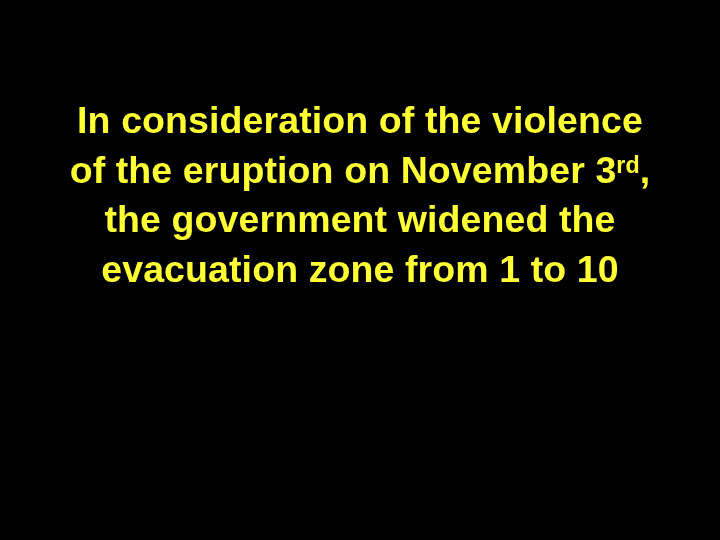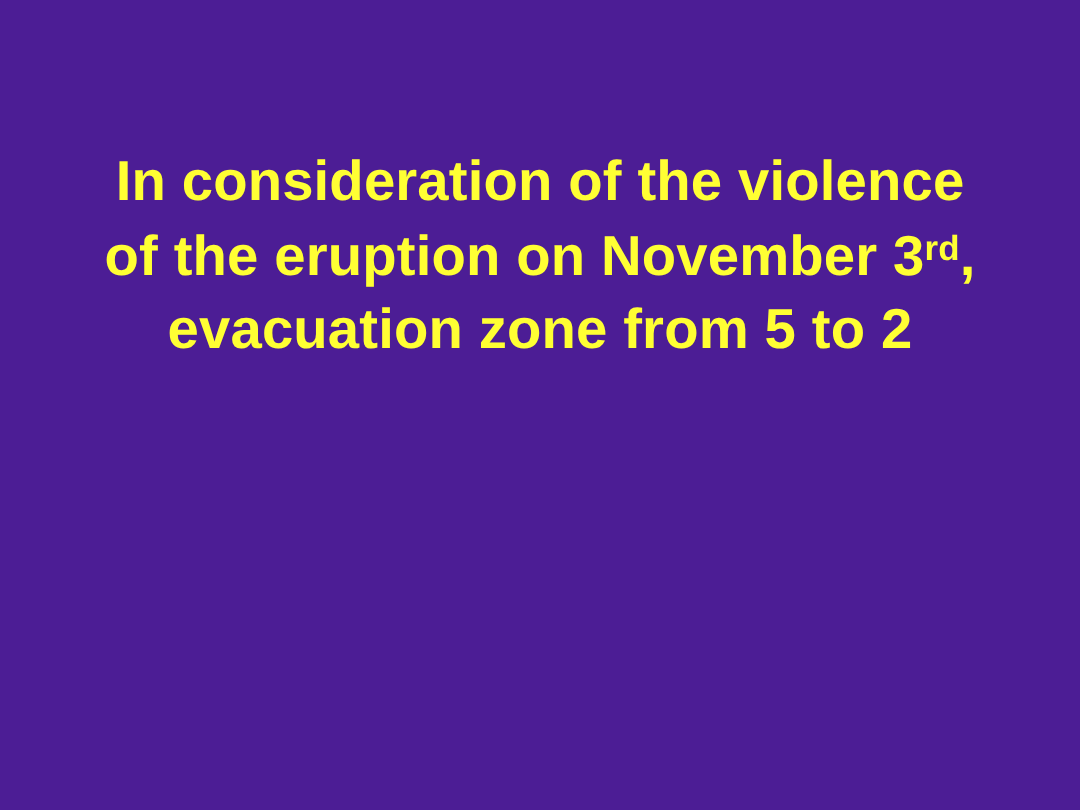--- a/index.html
+++ b/index.html
@@ -42,27 +42,28 @@
     font-size: 0.62em;
     vertical-align: baseline;
     position: relative;
     top: -0.42em;
     line-height: 0;
   }
 </style>
 </head>
 <body>
 
-<div id="slide" style="background: #4c1d95;">
+<div id="slide" style="background: #000000;">
 
   <div id="body-text-block" style="color: rgb(255, 255, 51);">
 
     <span class="text-line">In consideration of the violence</span>
 
     <span class="text-line"><span>of the eruption on November 3</span><span class="sup">rd</span><span>,</span></span>
 
+    <span class="text-line">the government widened the</span>
 
-    <span class="text-line">evacuation zone from 5 to 2</span>
+    <span class="text-line">evacuation zone from 1 to 10</span>
 
 
   </div>
 
 </div>
 
 </body></html>

